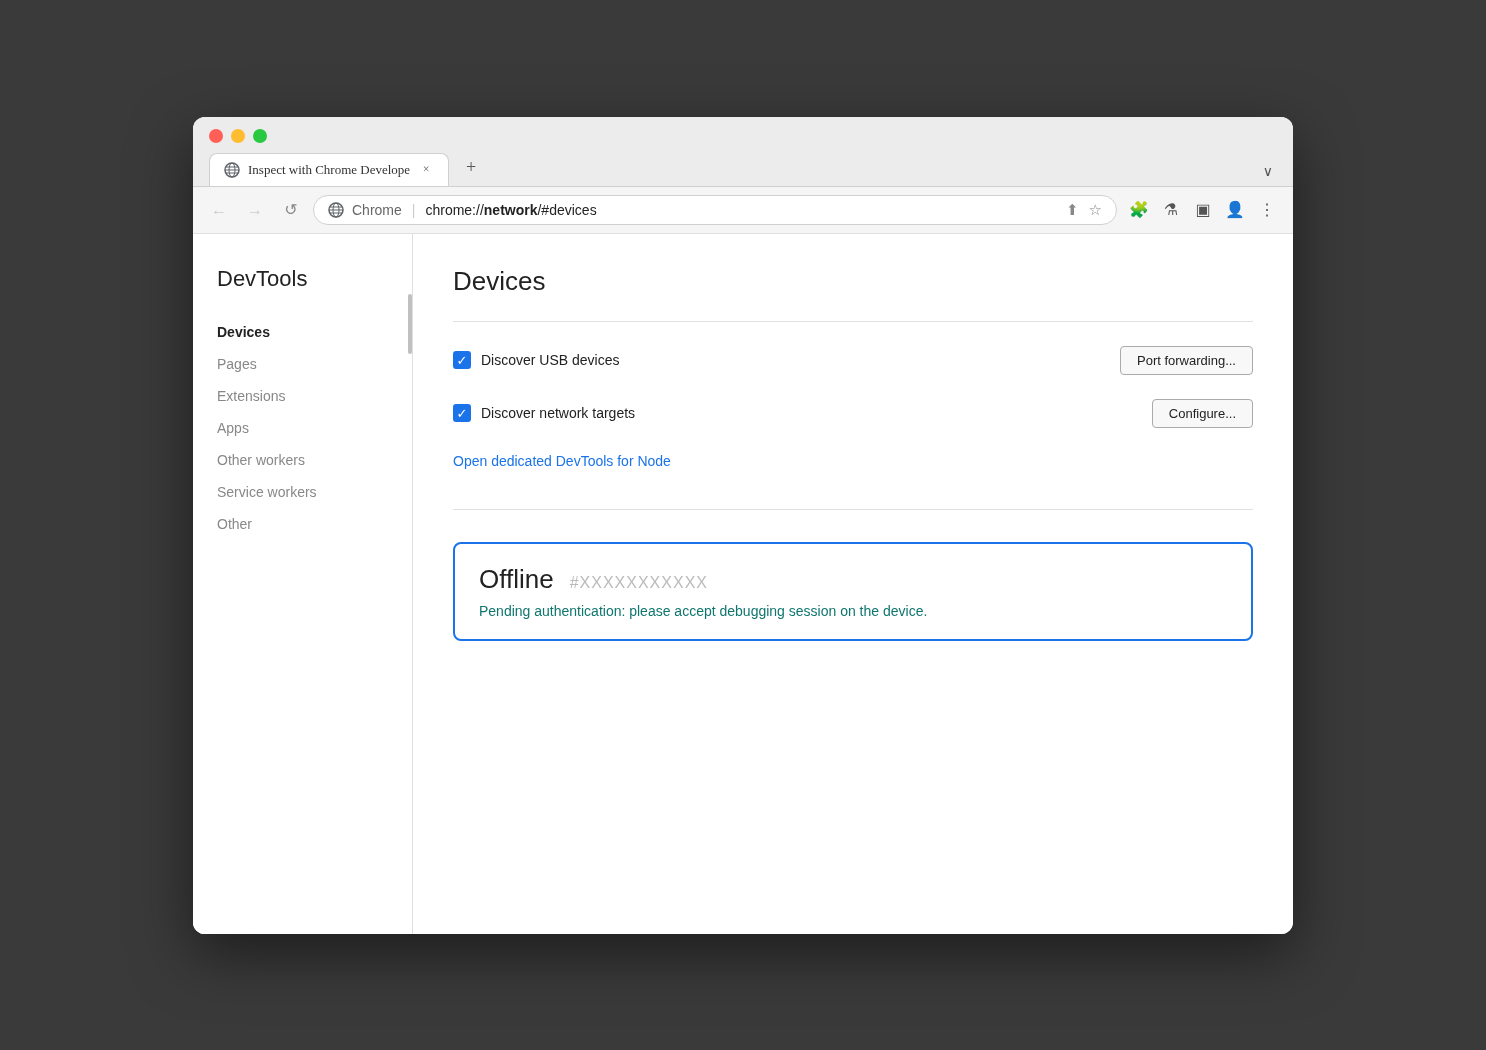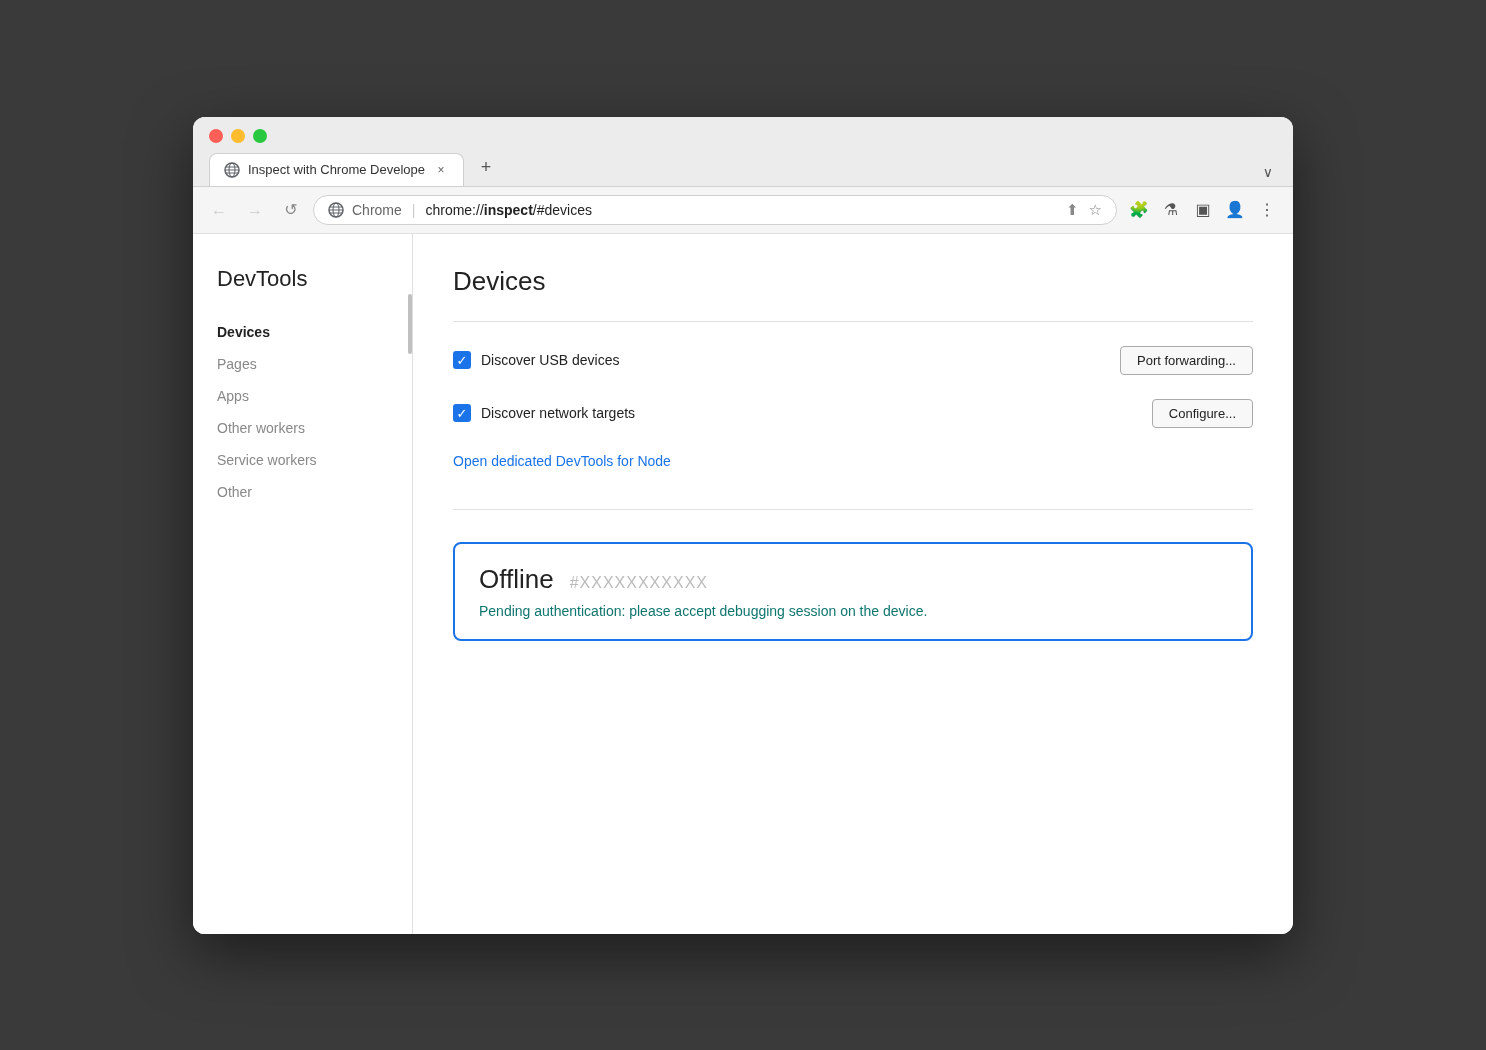--- a/index.html
+++ b/index.html
@@ -39,20 +39,21 @@
       border-radius: 50%;
     }
     .traffic-light.close { background: #ff5f57; }
     .traffic-light.minimize { background: #febc2e; }
     .traffic-light.maximize { background: #28c840; }
 
     .tab-bar {
       display: flex;
       align-items: flex-end;
       gap: 4px;
+      font-family: Liberation Serif, serif;
     }
 
     .tab {
       display: flex;
       align-items: center;
       gap: 8px;
       padding: 8px 14px;
       background: #ffffff;
       border-radius: 8px 8px 0 0;
       border: 1px solid #d0d0d0;
@@ -384,21 +385,21 @@
       <svg width="16" height="16" viewBox="0 0 16 16">
         <circle cx="8" cy="8" r="7" stroke="#5f6368" stroke-width="1.5" fill="none"></circle>
         <ellipse cx="8" cy="8" rx="3" ry="7" stroke="#5f6368" stroke-width="1" fill="none"></ellipse>
         <line x1="1" y1="8" x2="15" y2="8" stroke="#5f6368" stroke-width="1"></line>
         <line x1="2" y1="5" x2="14" y2="5" stroke="#5f6368" stroke-width="1"></line>
         <line x1="2" y1="11" x2="14" y2="11" stroke="#5f6368" stroke-width="1"></line>
       </svg>
       <span class="address-chrome-label">Chrome</span>
       <span class="address-separator">|</span>
       <span>
-        <span style="color:#222">chrome://</span><strong style="color:#222">inspect</strong><span style="color:#222">/#devices</span>
+        <span style="color:#222">chrome://</span><strong style="color:#222">network</strong><span style="color:#222">/#devices</span>
       </span>
       <div class="address-icons">
         <span style="cursor:pointer">⬆</span>
         <span style="cursor:pointer">☆</span>
       </div>
     </div>
     <div class="toolbar-icons">
       <div class="toolbar-icon">🧩</div>
       <div class="toolbar-icon">⚗</div>
       <div class="toolbar-icon">▣</div>
@@ -408,20 +409,21 @@
   </div>
 
   <div class="main-content">
 
     <div class="sidebar">
       <div class="sidebar-scroll-indicator"></div>
       <div class="sidebar-title">DevTools</div>
       <ul class="sidebar-nav">
         <li class="sidebar-nav-item active">Devices</li>
         <li class="sidebar-nav-item">Pages</li>
+        <li class="sidebar-nav-item">Extensions</li>
         <li class="sidebar-nav-item">Apps</li>
         <li class="sidebar-nav-item">Other workers</li>
         <li class="sidebar-nav-item">Service workers</li>
         <li class="sidebar-nav-item">Other</li>
       </ul>
     </div>
 
     <div class="main-panel">
       <h1 class="page-title">Devices</h1>
       <hr class="divider">

